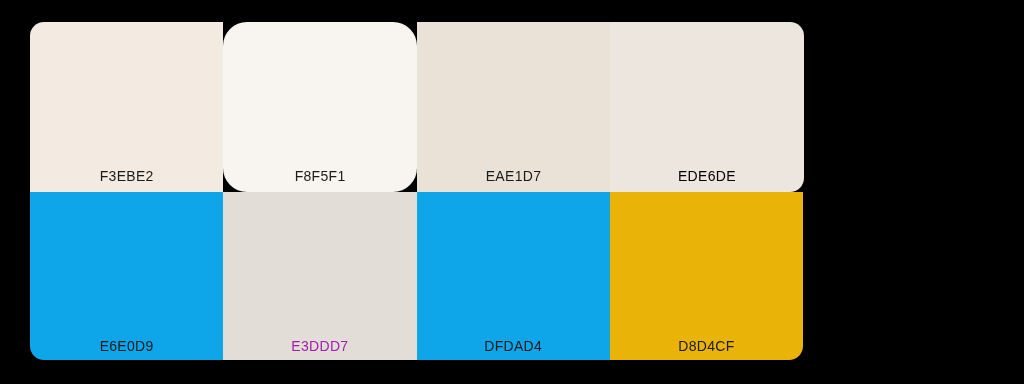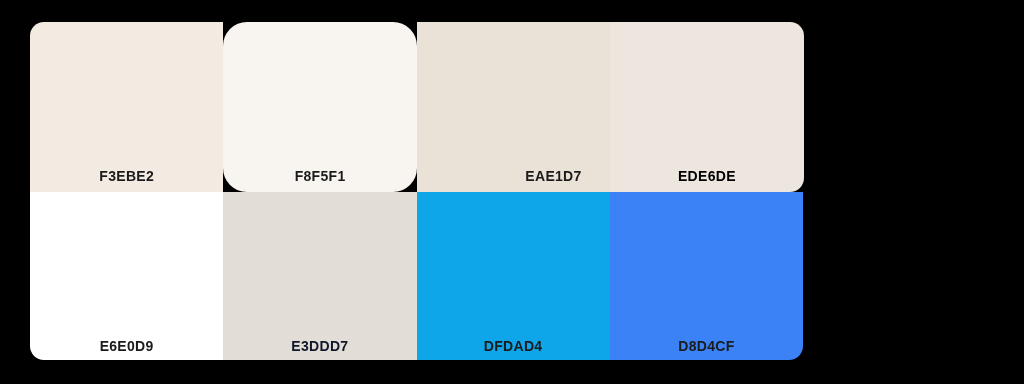--- a/index.html
+++ b/index.html
@@ -52,21 +52,21 @@
   #swatch-row-bottom .swatch {
     width: 193.25px;
   }
 
   .swatch-label {
     position: absolute;
     left: 0;
     width: 100%;
     text-align: center;
     font-size: 14px;
-    font-weight: bold;
+    font-weight: normal;
     letter-spacing: 0.3px;
     color: #1b1b1b;
     font-family: "Liberation Sans", sans-serif;
     line-height: 1;
   }
 
   #swatch-row-top .swatch-label { top: 147px; }
   #swatch-row-bottom .swatch-label { top: 147px; }
 
   
@@ -84,35 +84,35 @@
 <div id="palette-board">
 
   <div class="swatch-row" id="swatch-row-top">
     <div class="swatch" style="background-color: rgb(243, 235, 226);">
       <span class="swatch-label" style="color: rgb(27, 27, 27);">F3EBE2</span>
     </div>
     <div class="swatch" style="background-color: rgb(248, 245, 241); border-radius: 24px;">
       <span class="swatch-label" style="color: rgb(27, 27, 27);">F8F5F1</span>
     </div>
     <div class="swatch" style="background-color: rgb(234, 225, 215);">
-      <span class="swatch-label" style="color: rgb(27, 27, 27); padding-left: 40px;">EAE1D7</span>
+      <span class="swatch-label" style="color: rgb(27, 27, 27);">EAE1D7</span>
     </div>
     <div class="swatch" style="background-color: rgb(237, 230, 222);">
       <span class="swatch-label" style="color: #000000;">EDE6DE</span>
     </div>
   </div>
 
   <div class="swatch-row" id="swatch-row-bottom">
-    <div class="swatch" style="background-color: #ffffff;">
+    <div class="swatch" style="background-color: #0ea5e9;">
       <span class="swatch-label" style="color: rgb(27, 27, 27);">E6E0D9</span>
     </div>
     <div class="swatch" style="background-color: rgb(227, 221, 215);">
-      <span class="swatch-label" style="color: #0f172a;">E3DDD7</span>
+      <span class="swatch-label" style="color: #a21caf;">E3DDD7</span>
     </div>
     <div class="swatch" style="background-color: #0ea5e9;">
       <span class="swatch-label" style="color: rgb(27, 27, 27);">DFDAD4</span>
     </div>
-    <div class="swatch" style="background-color: #3b82f6;">
+    <div class="swatch" style="background-color: #eab308;">
       <span class="swatch-label" style="color: rgb(27, 27, 27);">D8D4CF</span>
     </div>
   </div>
 
 </div>
 
 </body></html>

